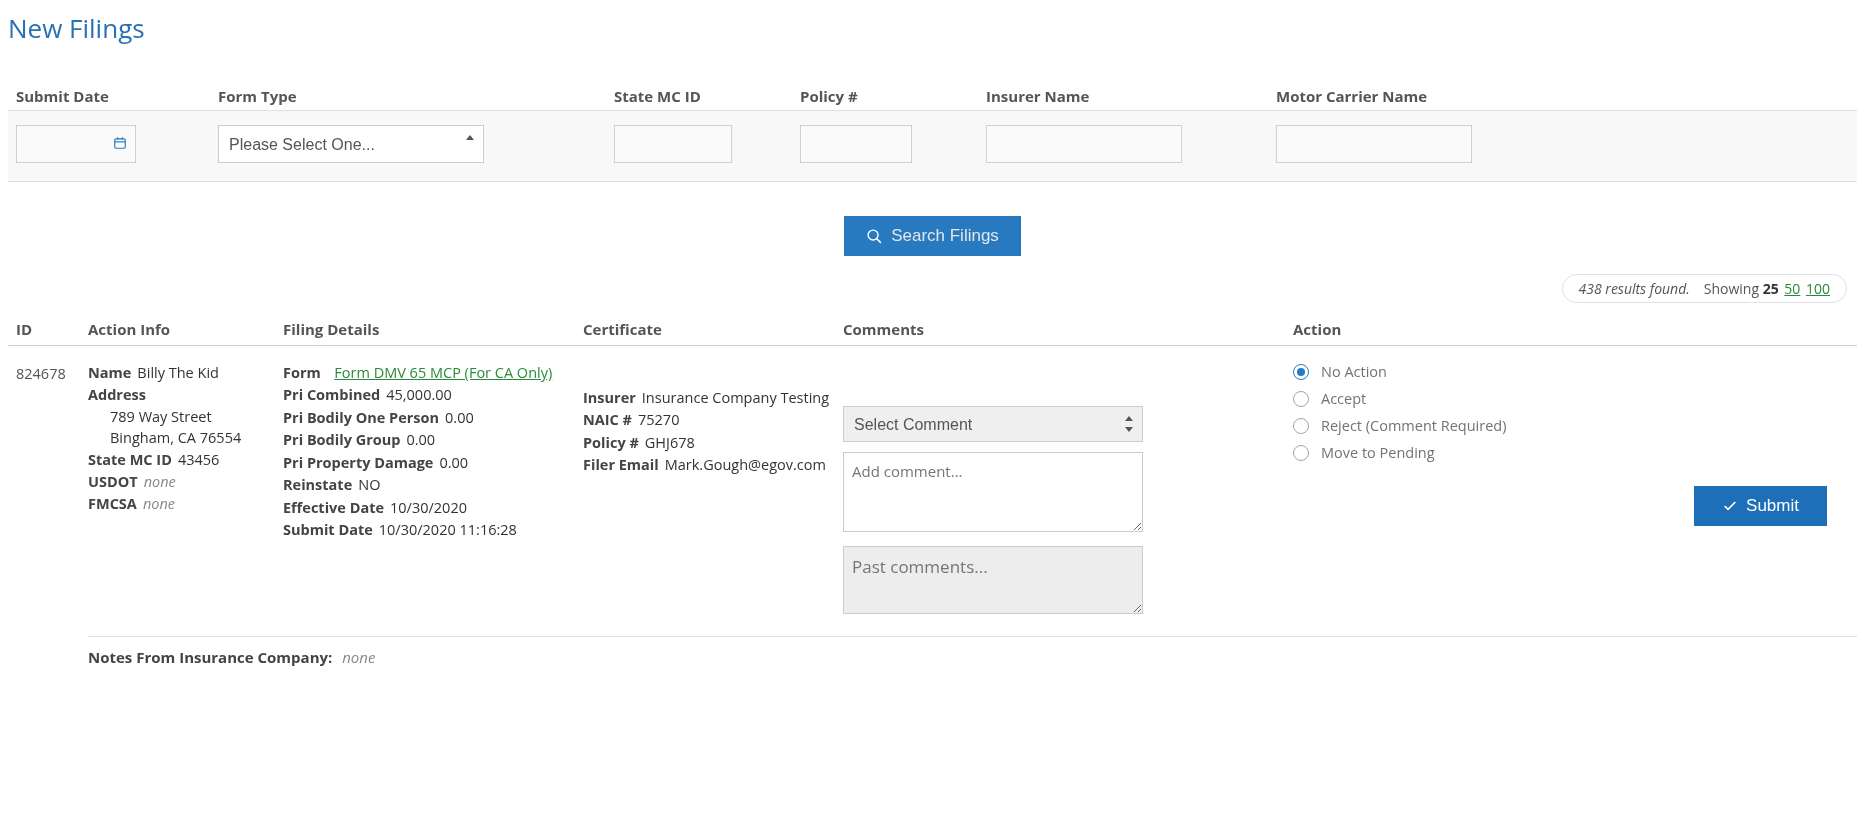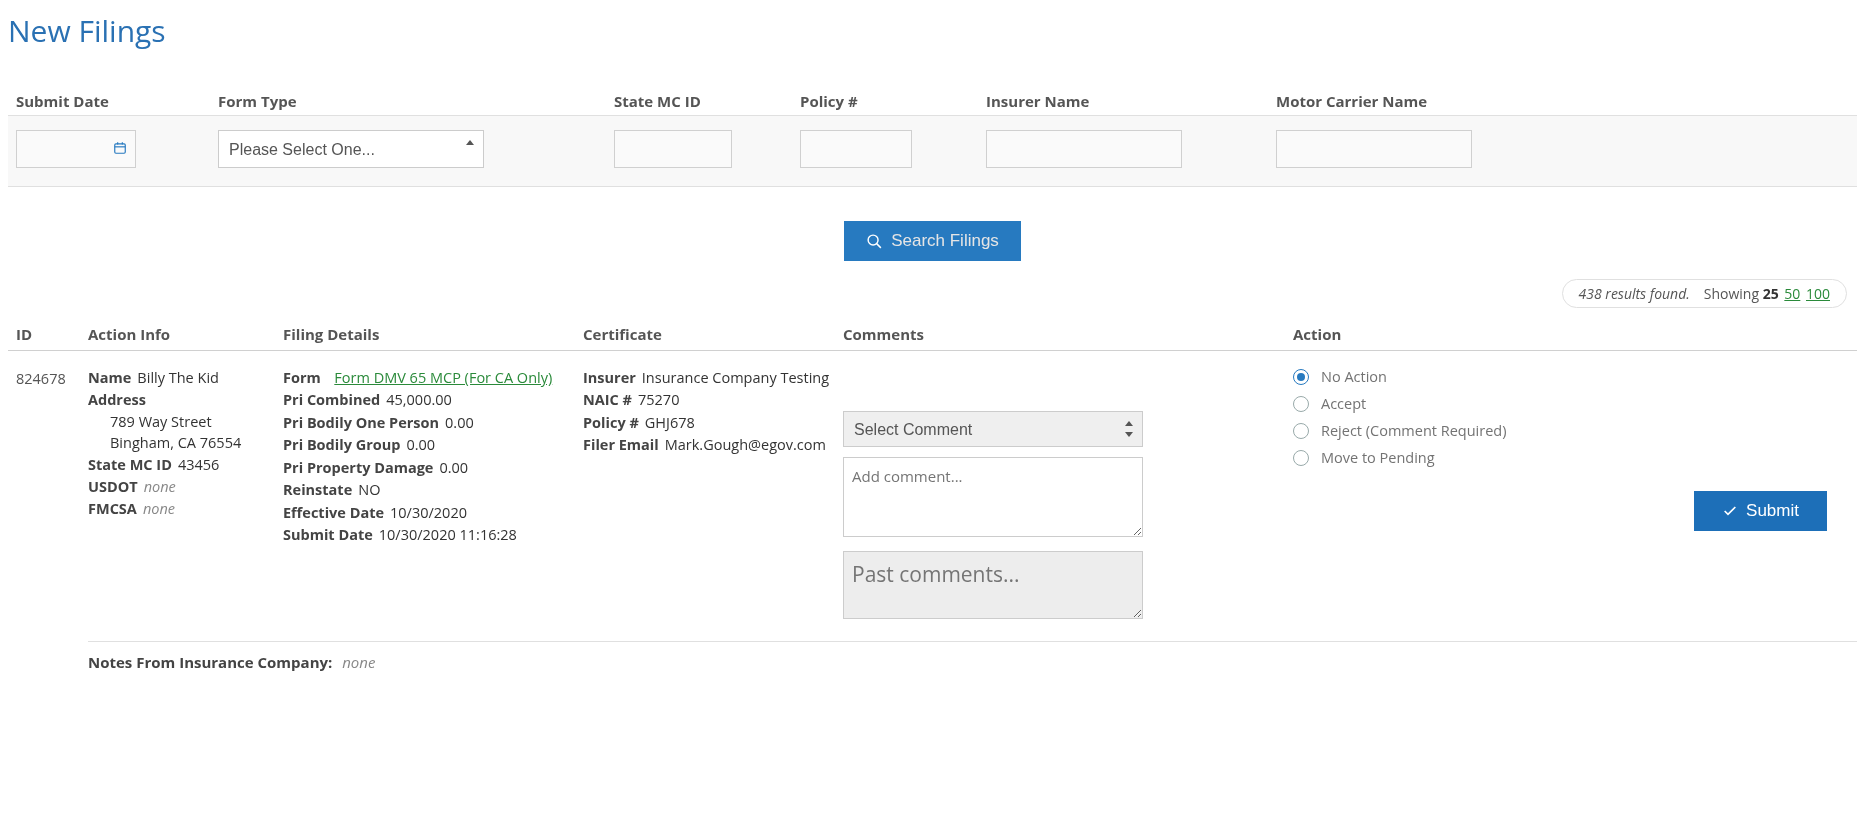--- a/index.html
+++ b/index.html
@@ -1,18 +1,18 @@
 <!DOCTYPE html>
 <html><head>
 <meta charset="utf-8">
 <style>
   * { box-sizing: border-box; }
   html, body { margin:0; padding:0; font-family: "Segoe UI", "Open Sans", Arial, sans-serif; color:#333; font-size:15px; }
   body { padding: 4px 8px; width:1865px; }
-  .page-title { font-size:30px; color:#2a71b3; font-weight:400; margin:6px 0 40px 0; }
+  .page-title { font-size:26px; color:#2a71b3; font-weight:400; margin:6px 0 40px 0; }
 
   
   .filter-labels { display:flex; border-bottom:1px solid #e0e0e0; padding-bottom:4px; }
   .filter-labels > div { font-weight:700; color:#555; }
   .filter-inputs { display:flex; background:#f8f8f8; border-bottom:1px solid #e0e0e0; padding:14px 0 18px 0; align-items:center; }
   .col-submit   { width:210px; padding-left:8px;}
   .col-form     { width:396px;}
   .col-mcid     { width:186px;}
   .col-policy   { width:186px;}
   .col-insurer  { width:290px;}
@@ -47,35 +47,35 @@
   .rh-filing  { width:300px;}
   .rh-cert    { width:260px;}
   .rh-comm    { width:450px;}
   .rh-action  { flex:1;}
 
   
   .row { display:flex; padding-top:16px; font-size:14.5px;}
   .r-id      { width:80px; padding-left:8px; color:#555; padding-top:2px;}
   .r-carrier { width:195px; line-height:1.5;}
   .r-filing  { width:300px; line-height:1.55;}
-  .r-cert    { width:260px; line-height:1.55;}
+  .r-cert    { width:260px; line-height:1.55;margin-top:25px;}
   .r-comm    { width:450px;margin-top:44px;}
   .r-action  { flex:1; padding-right:30px;}
 
   .label { font-weight:700; color:#444; margin-right:6px;}
   .muted { font-style:italic; color:#888;}
   .indent{ padding-left:22px;}
   a.link { color:#2a8a3a; text-decoration:underline;}
 
   .comment-select-wrap { position:relative; width:300px;}
   .comment-select-wrap::after { content:""; position:absolute; right:10px; top:10px; width:0;height:0;border-left:4px solid transparent;border-right:4px solid transparent;border-bottom:5px solid #555;}
   .comment-select-wrap::before{ content:""; position:absolute; right:10px; bottom:10px; width:0;height:0;border-left:4px solid transparent;border-right:4px solid transparent;border-top:5px solid #555;}
   .comment-select { width:300px; height:36px; border:1px solid #ccc; font-size:16px; padding-left:10px; appearance:none; color:#555;}
   textarea.add-comment { width:300px; height:80px; margin-top:10px; border:1px solid #ccc; padding:8px; font-family:inherit; font-size:15px; resize:both; color:#555;}
-  textarea.past-comment{ width:300px; height:68px; margin-top:10px; border:1px solid #ccc; padding:8px; font-family:inherit; background:#ededed; font-size:21px; resize:both; color:#888;}
+  textarea.past-comment{ width:300px; height:68px; margin-top:10px; border:1px solid #ccc; padding:8px; font-family:inherit; background:#ededed; font-size:17px; resize:both; color:#888;}
 
   .radio-group { display:flex; flex-direction:column; gap:8px; }
   .radio-line { display:flex; align-items:center; gap:12px; color:#737373;}
   .radio-dot  { width:16px; height:16px; border:1px solid #9aa; border-radius:50%; display:inline-flex; align-items:center; justify-content:center;}
   .radio-dot.selected{ border-color:#277ac0;}
   .radio-dot.selected::after{ content:""; width:8px; height:8px; background:#277ac0; border-radius:50%;}
   .btn-submit-wrap{ text-align:right; margin-top:24px;}
   .btn-submit { background:#1d6fb8; color:#fff; border:none; padding:10px 28px; font-size:17px; cursor:pointer; display:inline-flex; align-items:center; gap:8px;}
 
   .notes-row { border-top:1px solid #e0e0e0; margin-top:18px; margin-left:80px; padding-top:10px;}

